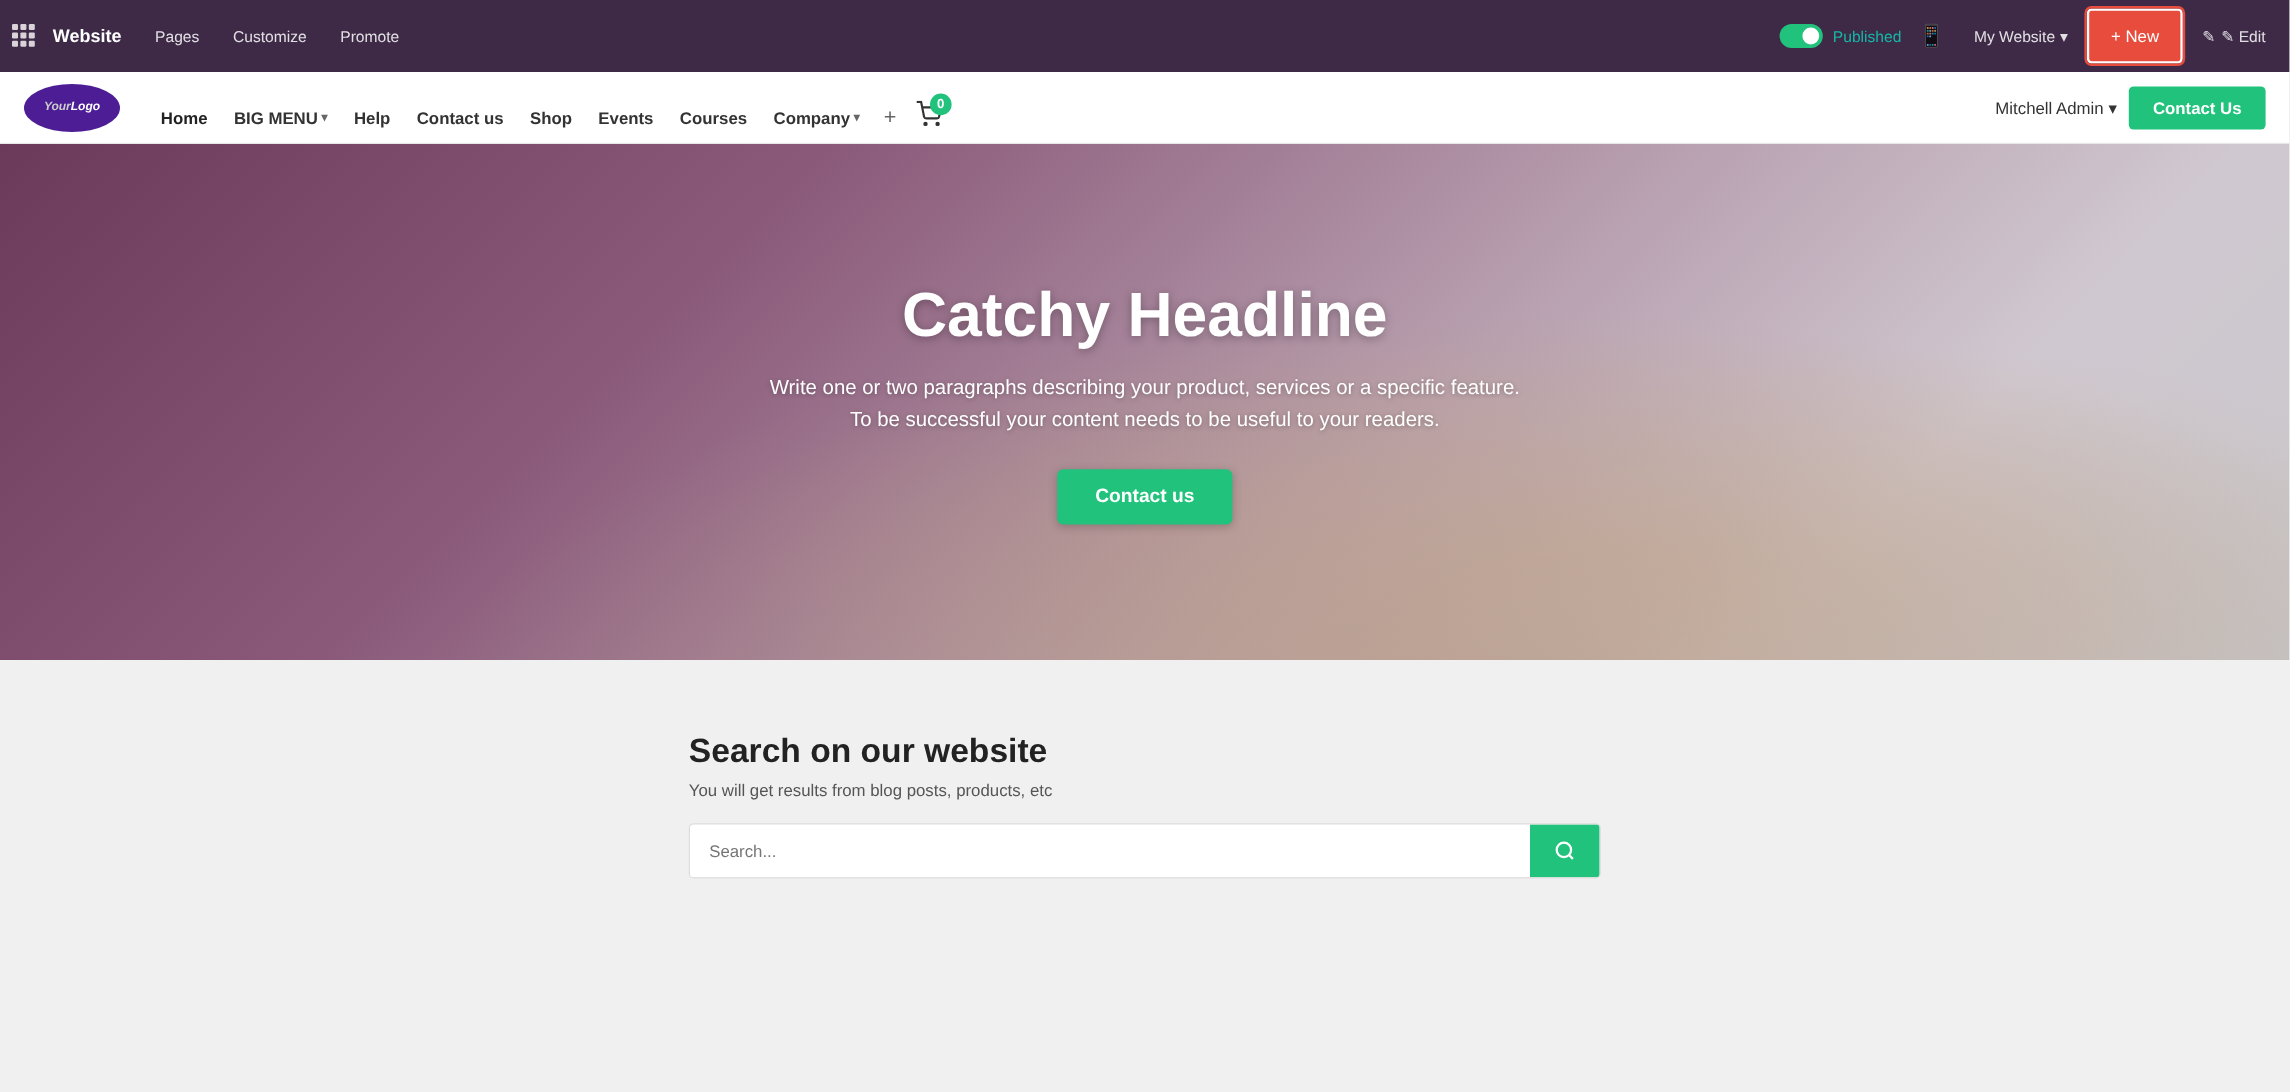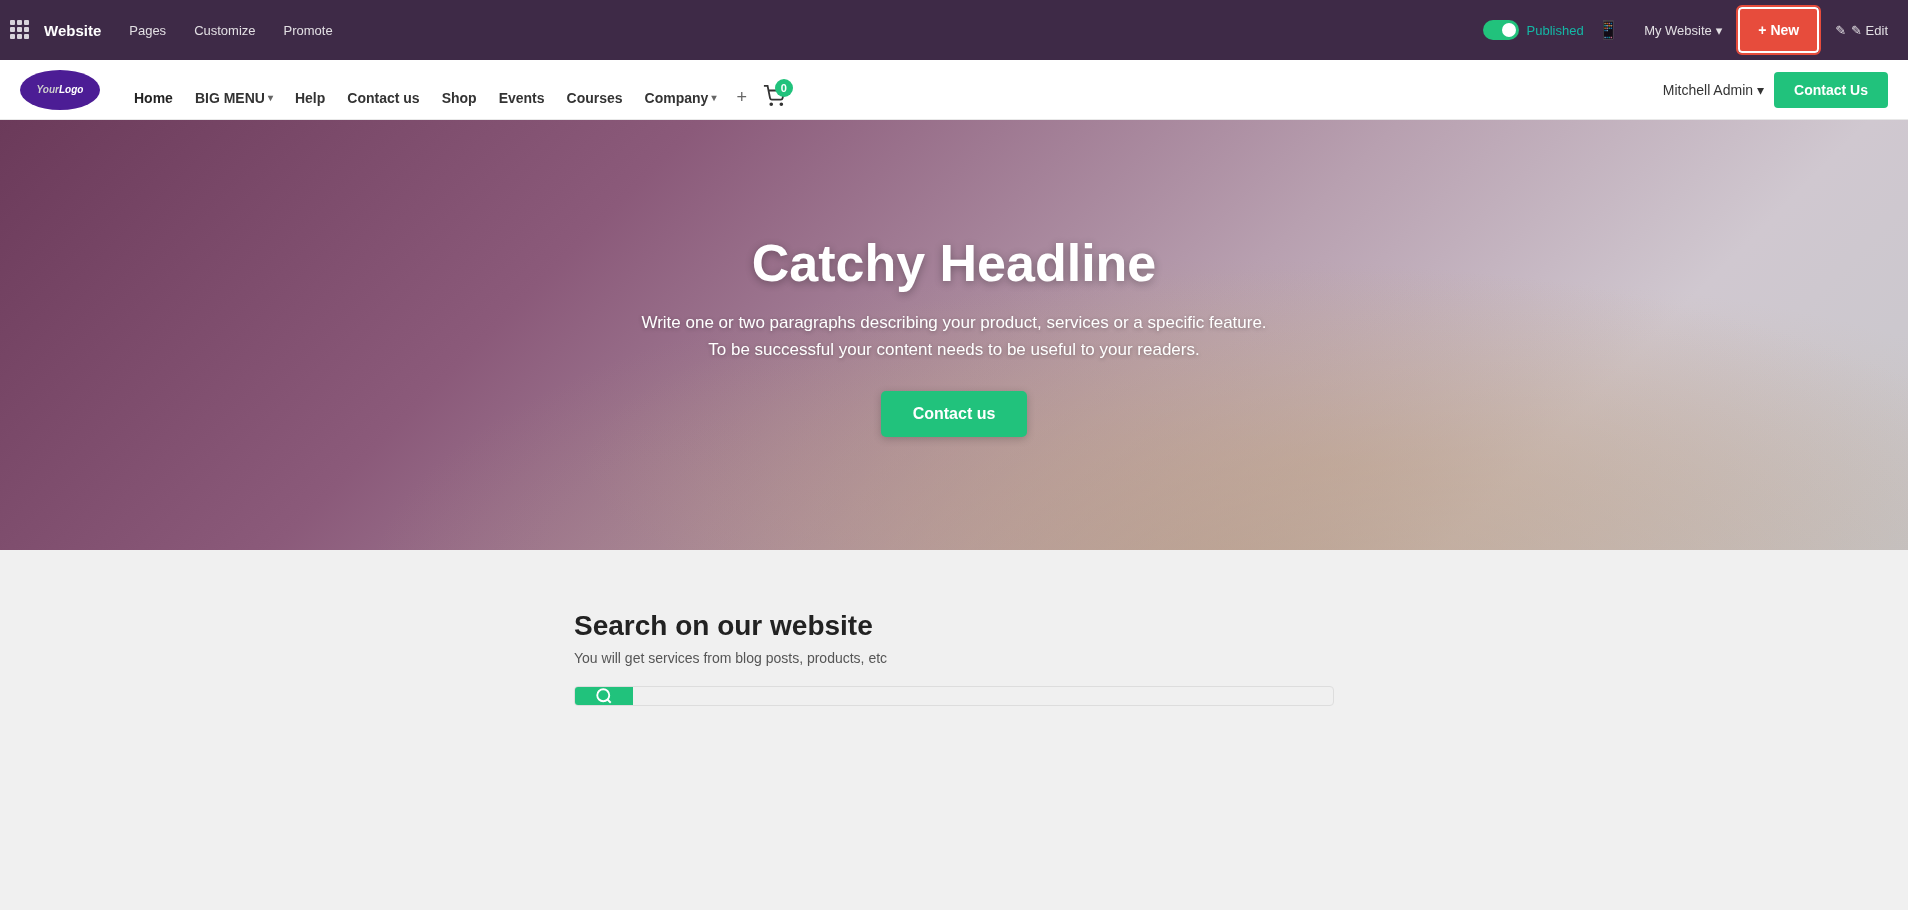--- a/index.html
+++ b/index.html
@@ -97,21 +97,21 @@
       border-radius: 4px;
       cursor: pointer;
       display: flex;
       align-items: center;
       gap: 4px;
     }
     .new-btn {
       background: #e74c3c;
       color: #fff;
       font-size: 14px;
-      font-weight: 700;
+      font-weight: 400;
       padding: 8px 18px;
       border: 2px solid #fff;
       border-radius: 4px;
       cursor: pointer;
       display: flex;
       align-items: center;
       gap: 5px;
       height: 46px;
       outline: 2px solid #e74c3c;
     }
@@ -443,22 +443,23 @@
       <span>Write one or two paragraphs describing your product, services or a specific feature.</span><br>
       <span>To be successful your content needs to be useful to your readers.</span>
     </p>
     <button class="hero-cta">Contact us</button>
   </div>
 </section>
 
 <div class="page-content">
   <div class="search-section">
     <h2 class="search-title">Search on our website</h2>
-    <p class="search-subtitle">You will get services from blog posts, products, etc</p>
+    <p class="search-subtitle">You will get results from blog posts, products, etc</p>
     <div class="search-bar">
+      <input class="search-input" type="text" placeholder="Search..." style="">
       <button class="search-btn">
         <svg width="18" height="18" viewBox="0 0 24 24" fill="none" stroke="#fff" stroke-width="2.5">
           <circle cx="11" cy="11" r="8"></circle>
           <line x1="21" y1="21" x2="16.65" y2="16.65"></line>
         </svg>
       </button>
     </div>
   </div>
 </div>
 

